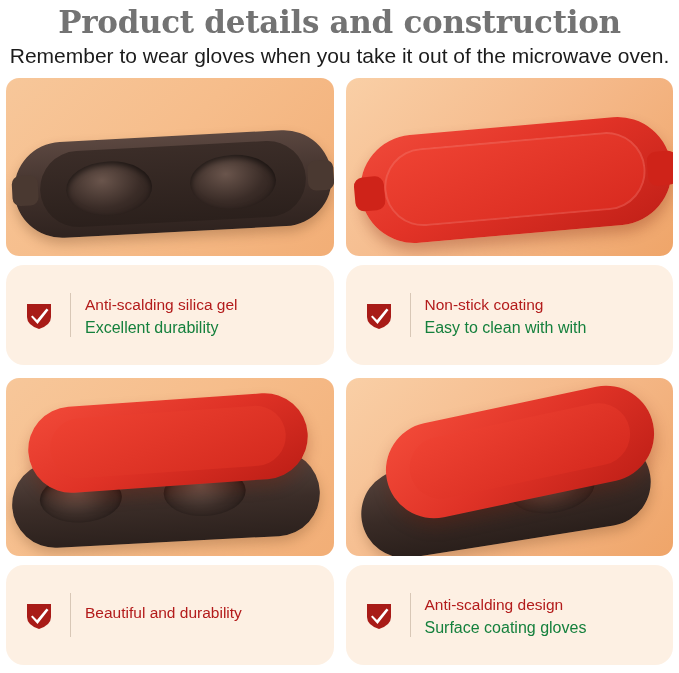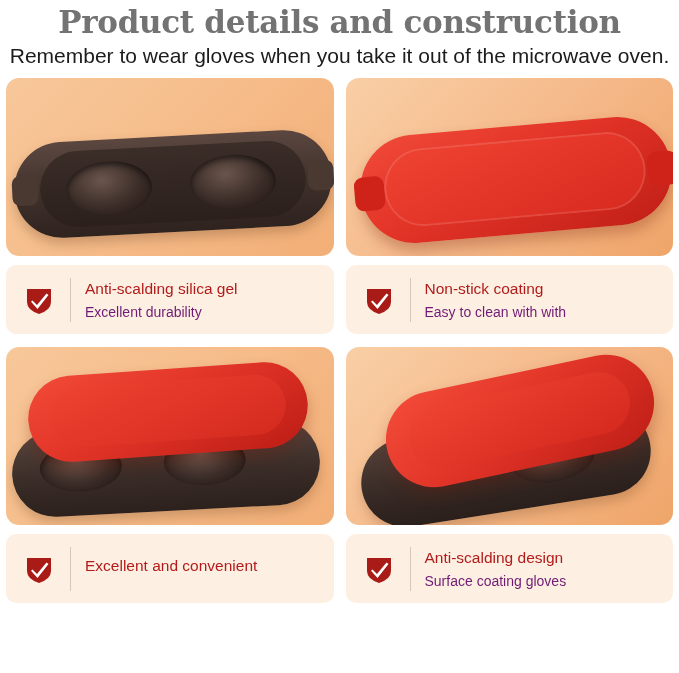--- a/index.html
+++ b/index.html
@@ -56,22 +56,22 @@
     height: 178px;
     border-radius: 13px;
     overflow: hidden;
     background: linear-gradient(135deg, #f7c79a 0%, #f6bd8b 45%, #f2ae76 100%);
   }
   .photo.alt {
     background: linear-gradient(135deg, #f9cfa6 0%, #f5b98a 50%, #efa569 100%);
   }
   .caption {
     margin-top: 9px;
-    height: 69px;
-    border-radius: 10px;
+    height: 100px;
+    border-radius: 18px;
     background: #fdf0e3;
     display: flex;
     align-items: center;
     padding-left: 18px;
     box-sizing: border-box;
   }
   .check {
     width: 30px;
     height: 30px;
     flex: 0 0 30px;
@@ -90,22 +90,22 @@
     flex-direction: column;
     justify-content: center;
   }
   .cap-head {
     color: #b31b1b;
     font-size: 15.5px;
     line-height: 20px;
     margin-bottom: 5px;
   }
   .cap-sub {
-    color: #701a75;
-    font-size: 14px;
+    color: #15803d;
+    font-size: 16px;
     line-height: 16px;
   }
 
   
   .art { position: absolute; inset: 0; }
 
   
   .p1-outer {
     position: absolute;
     left: 8px; top: 58px;
@@ -317,21 +317,21 @@
       </div>
       <div class="caption">
         <div class="check">
           <svg width="30" height="30" viewBox="0 0 30 30">
             <path d="M3 4 H27 V17 Q27 25 15 29 Q3 25 3 17 Z" fill="#a81b17"></path>
             <path d="M8.5 15.5 L13 20 L22.5 8.5 L24.5 10 L13.5 24 L7 16.8 Z" fill="#ffffff"></path>
           </svg>
         </div>
         <div class="divider"></div>
         <div class="captext">
-          <div class="cap-head">Excellent and convenient</div>
+          <div class="cap-head">Beautiful and durability</div>
         </div>
       </div>
     </div>
 
     <div class="cell">
       <div class="photo alt">
         <div class="art">
           <div class="p4-tray">
             <div class="p4-cup"></div>
           </div>

